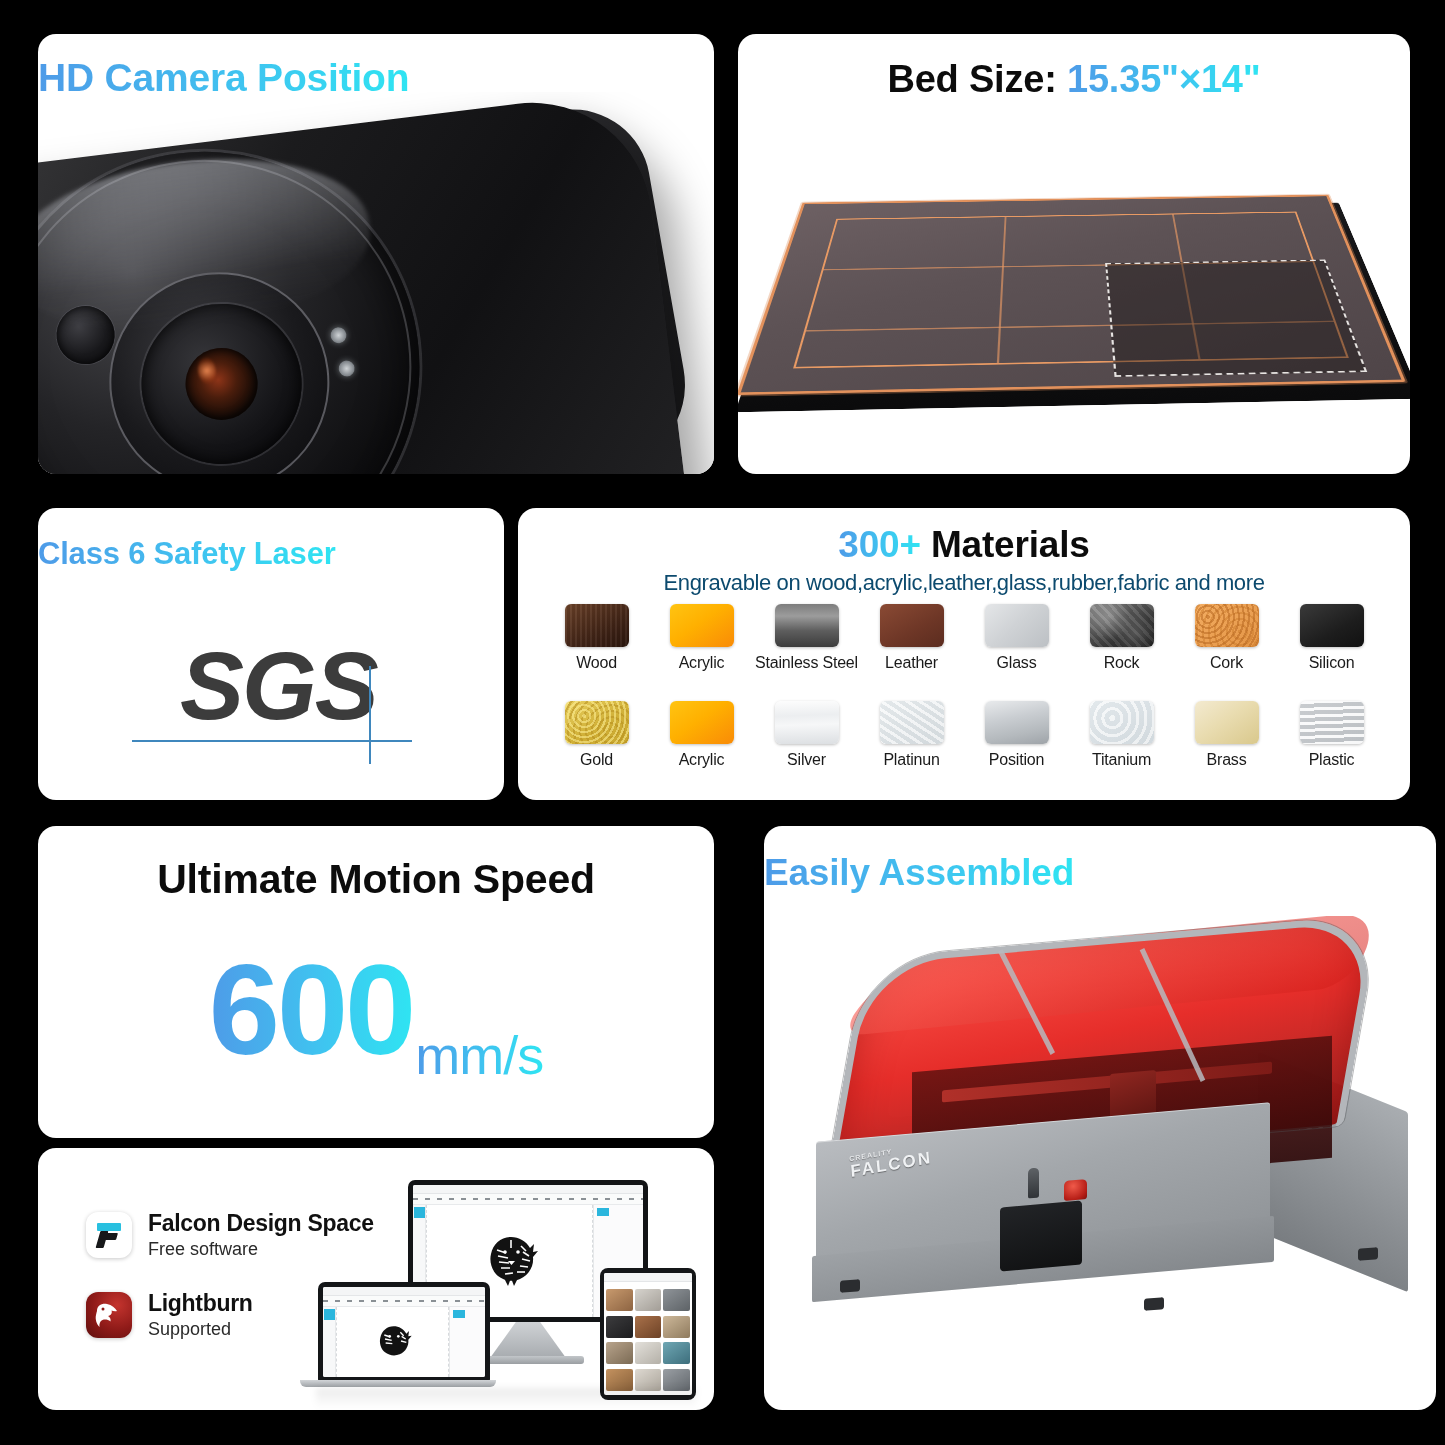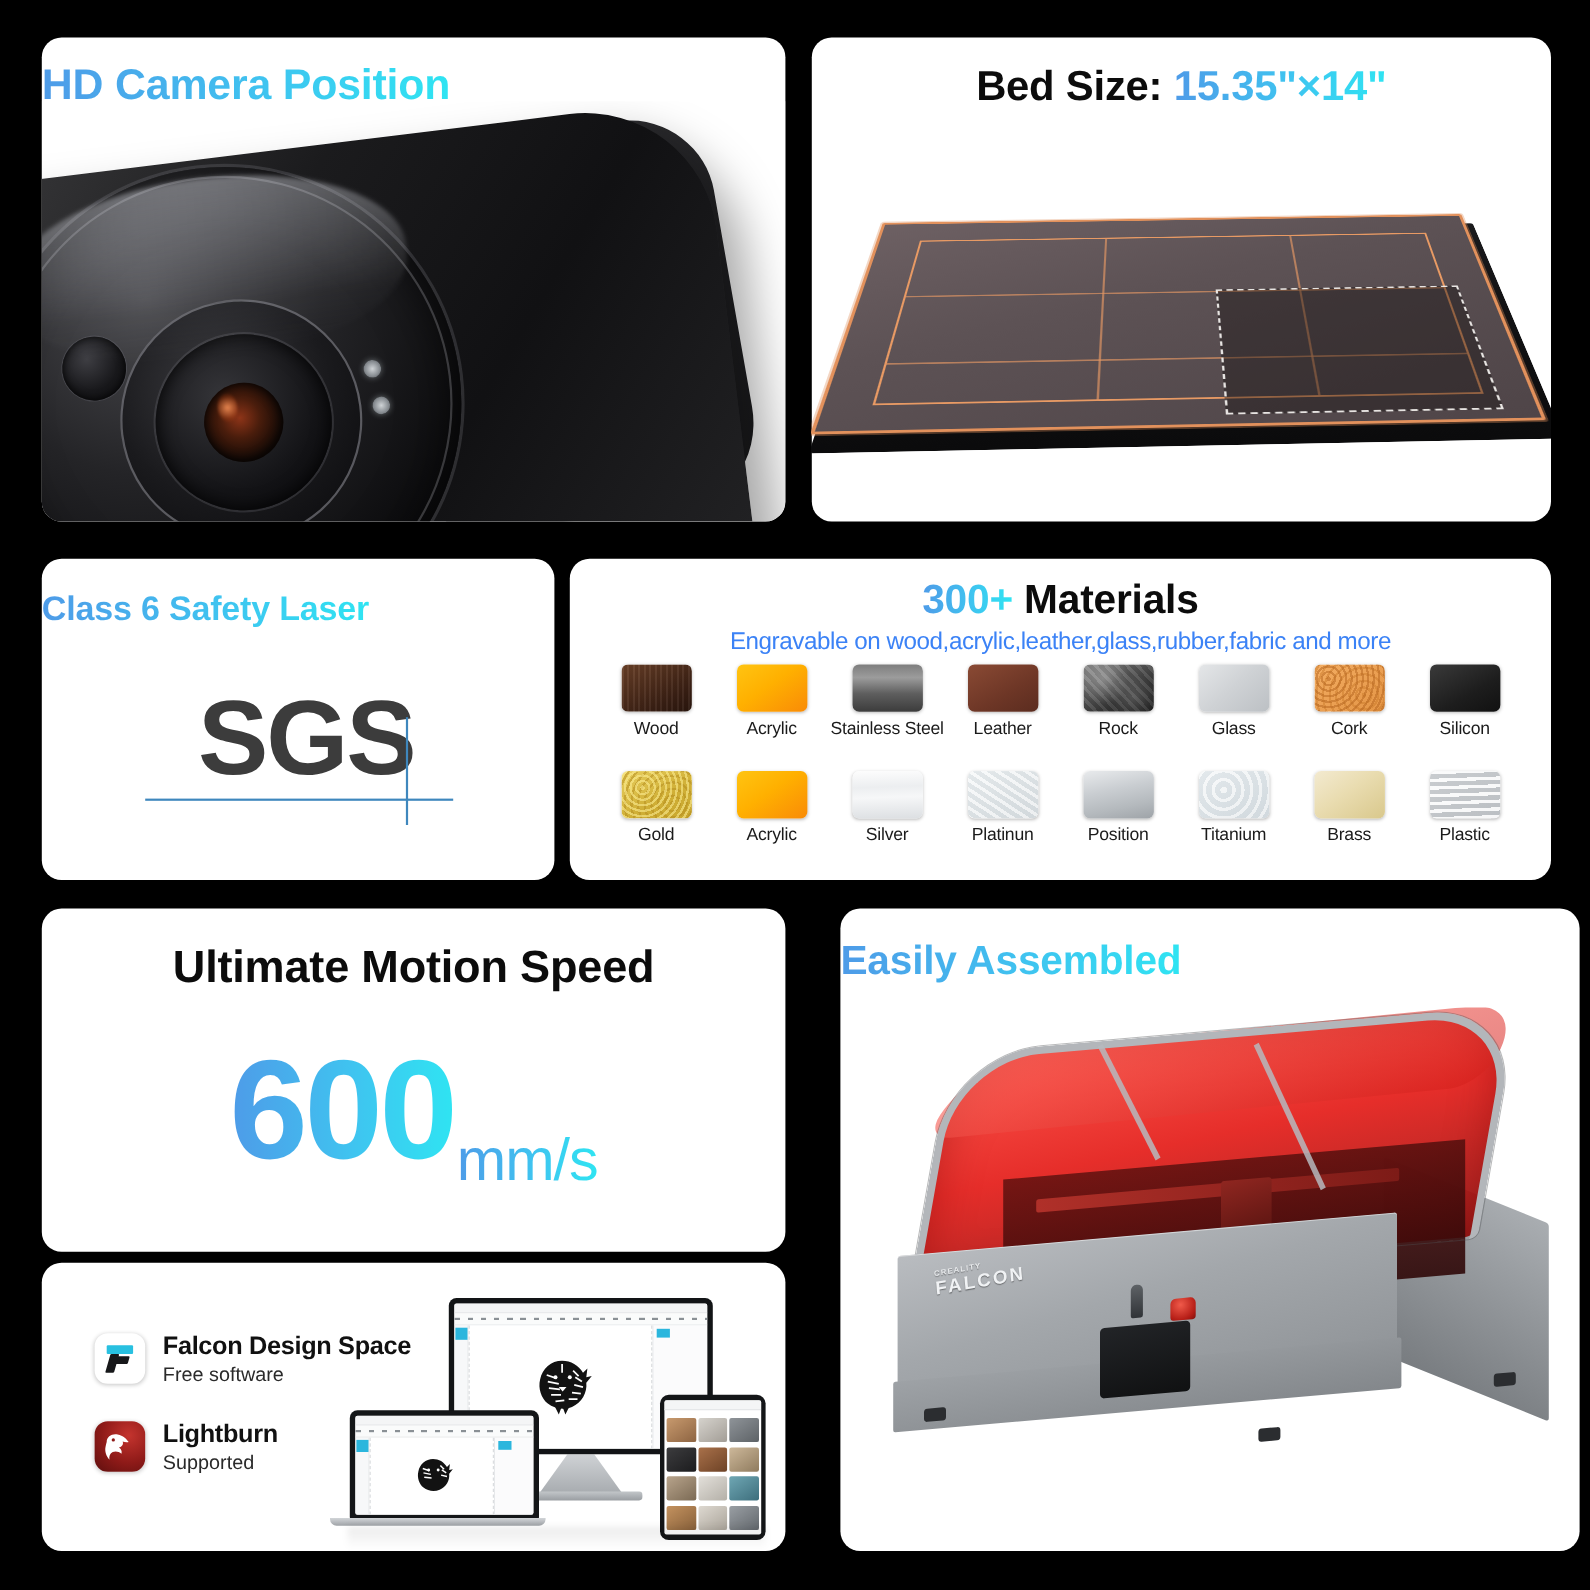--- a/index.html
+++ b/index.html
@@ -38,21 +38,21 @@
     background: linear-gradient(90deg, #4E9BE8 0%, #3FC4F0 55%, #2FE4F2 100%);
     -webkit-background-clip: text;
     background-clip: text;
     -webkit-text-fill-color: transparent;
     color: transparent;
     display: inline-block;
   }
   .blk { color: #0c0c0c; }
   .sub {
     text-align: center;
-    color: #3b82f6;
+    color: #0c4a6e;
     font-weight: normal;
   }
 
   
   #card-camera { left: 38px; top: 34px; width: 676px; height: 440px; }
   #card-camera .hd { margin-top: 22px; font-size: 39px; }
   #card-camera .sub { margin-top: 6px; font-size: 25px; }
 
   .cam-stage {
     position: absolute;
@@ -181,21 +181,21 @@
     left: 330px; top: 112px; width: 228px; height: 160px;
     background: rgba(20,14,16,.40);
     border: 2px dashed rgba(250,248,245,.9);
   }
 
   
   #card-sgs { left: 38px; top: 508px; width: 466px; height: 292px; }
   #card-sgs .hd { margin-top: 28px; font-size: 31px; }
   .sgs-wrap {
     position:absolute; left:0; right:0; top: 110px; height: 150px;
-    display:flex; align-items:flex-start; justify-content:center;
+    display:flex; align-items:flex-end; justify-content:center;font-style:italic;
   }
   .sgs-mark { position: relative; width: 290px; height: 136px; }
   .sgs-text {
     position:absolute; left: 54px; top: 6px;
     font-size: 96px; font-weight: bold; color: #3c3c3c;
     letter-spacing: -2px; line-height: 1;
     font-family: "Liberation Sans", sans-serif;
   }
   .sgs-hline {
     position:absolute; left: 6px; right: 4px; top: 108px;
@@ -554,26 +554,26 @@
         </div>
         <div class="mat-cell">
           <div class="sw sw-steel"></div>
           <div class="mat-label">Stainless Steel</div>
         </div>
         <div class="mat-cell">
           <div class="sw sw-leather"></div>
           <div class="mat-label">Leather</div>
         </div>
         <div class="mat-cell">
+          <div class="sw sw-glass"></div>
+          <div class="mat-label">Glass</div>
+        </div>
+        <div class="mat-cell">
           <div class="sw sw-rock"></div>
           <div class="mat-label">Rock</div>
-        </div>
-        <div class="mat-cell">
-          <div class="sw sw-glass"></div>
-          <div class="mat-label">Glass</div>
         </div>
         <div class="mat-cell">
           <div class="sw sw-cork"></div>
           <div class="mat-label">Cork</div>
         </div>
         <div class="mat-cell">
           <div class="sw sw-silicon"></div>
           <div class="mat-label">Silicon</div>
         </div>
         <div class="mat-cell">

